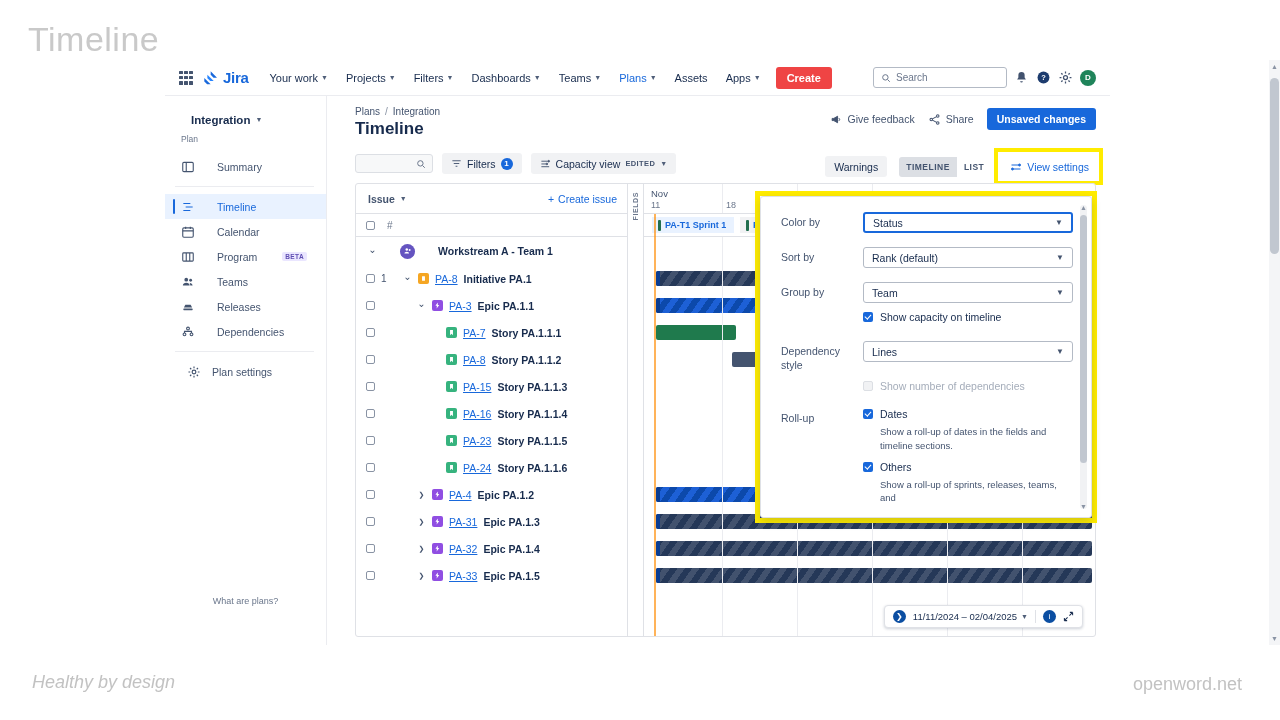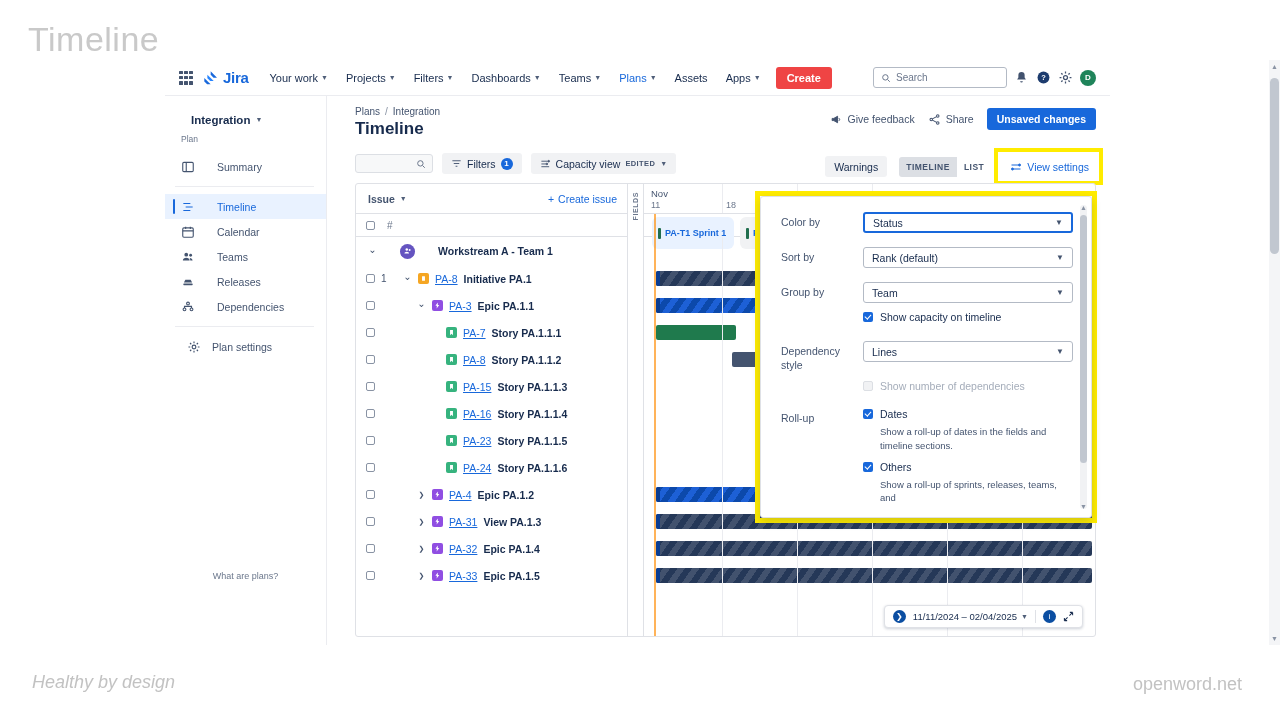--- a/index.html
+++ b/index.html
@@ -210,21 +210,21 @@
 
   
   #tl { flex:1; position:relative; overflow:hidden; min-width:0; }
   #tl-head { height:30px; border-bottom:1px solid #dfe1e6; position:relative; }
   #tl-month { position:absolute; left:7px; top:4px; font-size:9.5px; color:#44546f; }
   .tick { position:absolute; top:16px; font-size:9px; color:#6b778c; }
   .vline { position:absolute; top:0; bottom:0; width:1px; background:#ebecf0; }
   #today { position:absolute; top:30px; bottom:0; width:1.5px; background:#ff8b00; opacity:.65; }
   #sprint-row { height:23px; border-bottom:1px solid #dfe1e6; position:relative; }
   .sprint {
-    position:absolute; top:3px; height:32px; border-radius:6px;
+    position:absolute; top:3px; height:16px; border-radius:0;
     display:flex; align-items:center; gap:4px; padding:0 6px;
     font-size:9px; font-weight:600; color:#1868db; white-space:nowrap;
   }
   .sprint.b { background:#e9f2ff; }
   .sprint.g { background:#f1f2f4; }
   .sprint i { width:3px; height:11px; background:#216e4e; border-radius:1px; display:block; }
   .tlrow { height:27px; position:relative; }
   .bar { position:absolute; top:6px; height:15px; border-radius:2px; }
   .bar.striped-navy {
     background:repeating-linear-gradient(-55deg,#253858 0 6px,#42526e 6px 12px);
@@ -414,20 +414,28 @@
           <path d="M4 6h12M8 12h12M4 18h12"></path>
         </svg>
         <span>Timeline</span>
       </div>
       <div class="side-item">
         <svg class="side-ic" viewBox="0 0 24 24" fill="none" stroke="currentColor" stroke-width="1.9">
           <rect x="3" y="5" width="18" height="16" rx="2"></rect>
             <path d="M3 10h18M8 3v4M16 3v4"></path>
         </svg>
         <span>Calendar</span>
+      </div>
+      <div class="side-item">
+        <svg class="side-ic" viewBox="0 0 24 24" fill="none" stroke="currentColor" stroke-width="1.9">
+          <rect x="3" y="5" width="18" height="14" rx="1.5"></rect>
+            <path d="M9 5v14M15 5v14"></path>
+        </svg>
+        <span>Program</span>
+        <span class="beta">BETA</span>
       </div>
       <div class="side-item">
         <svg class="side-ic" viewBox="0 0 24 24" fill="currentColor">
           <circle cx="9" cy="8" r="3.2"></circle>
             <circle cx="16.5" cy="9" r="2.4"></circle>
           <path d="M3.2 18c0-3 2.6-4.8 5.8-4.8s5.8 1.8 5.8 4.8z"></path>
           <path d="M15 13.6c2.6.1 4.6 1.6 4.8 4.4H16z"></path>
         </svg>
         <span>Teams</span>
       </div>
@@ -686,21 +694,21 @@
                 <span class="cbx"></span>
                 <span class="idx"></span>
                 <span style="display: inline-block; width: 14px;"></span>
                 <span class="chev right"></span>
                 <span class="typ epic">
                   <svg width="7" height="7" viewBox="0 0 24 24" fill="#fff">
                     <path d="M13 2L5 13h5l-1 9 9-12h-5z"></path>
                   </svg>
                 </span>
                 <span class="key">PA-31</span>
-                <span class="summ">View PA.1.3</span>
+                <span class="summ">Epic PA.1.3</span>
               </div>
               <div class="row">
                 <span class="cbx"></span>
                 <span class="idx"></span>
                 <span style="display: inline-block; width: 14px;"></span>
                 <span class="chev right"></span>
                 <span class="typ epic">
                   <svg width="7" height="7" viewBox="0 0 24 24" fill="#fff">
                     <path d="M13 2L5 13h5l-1 9 9-12h-5z"></path>
                   </svg>

